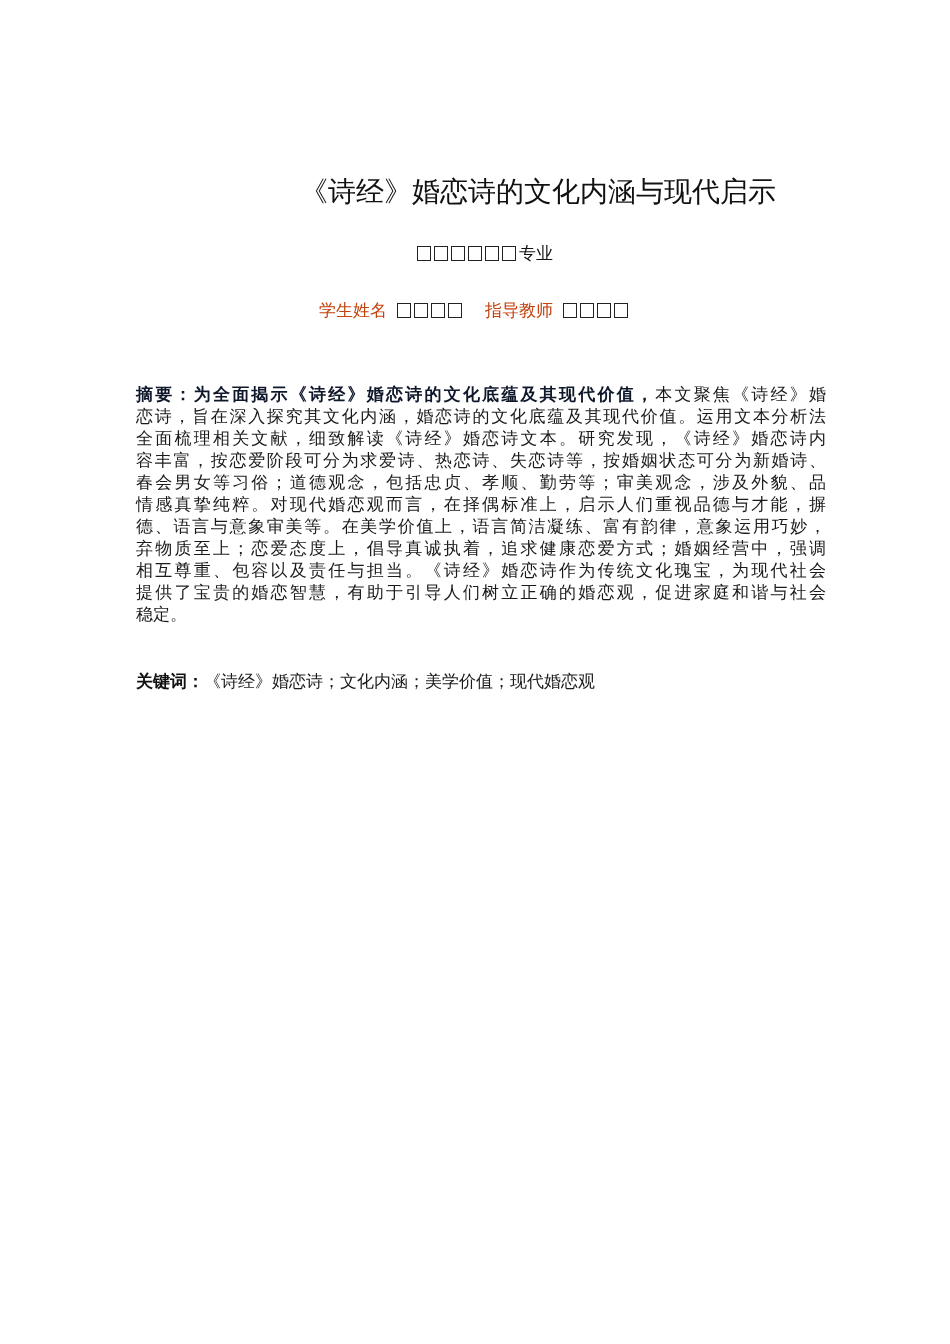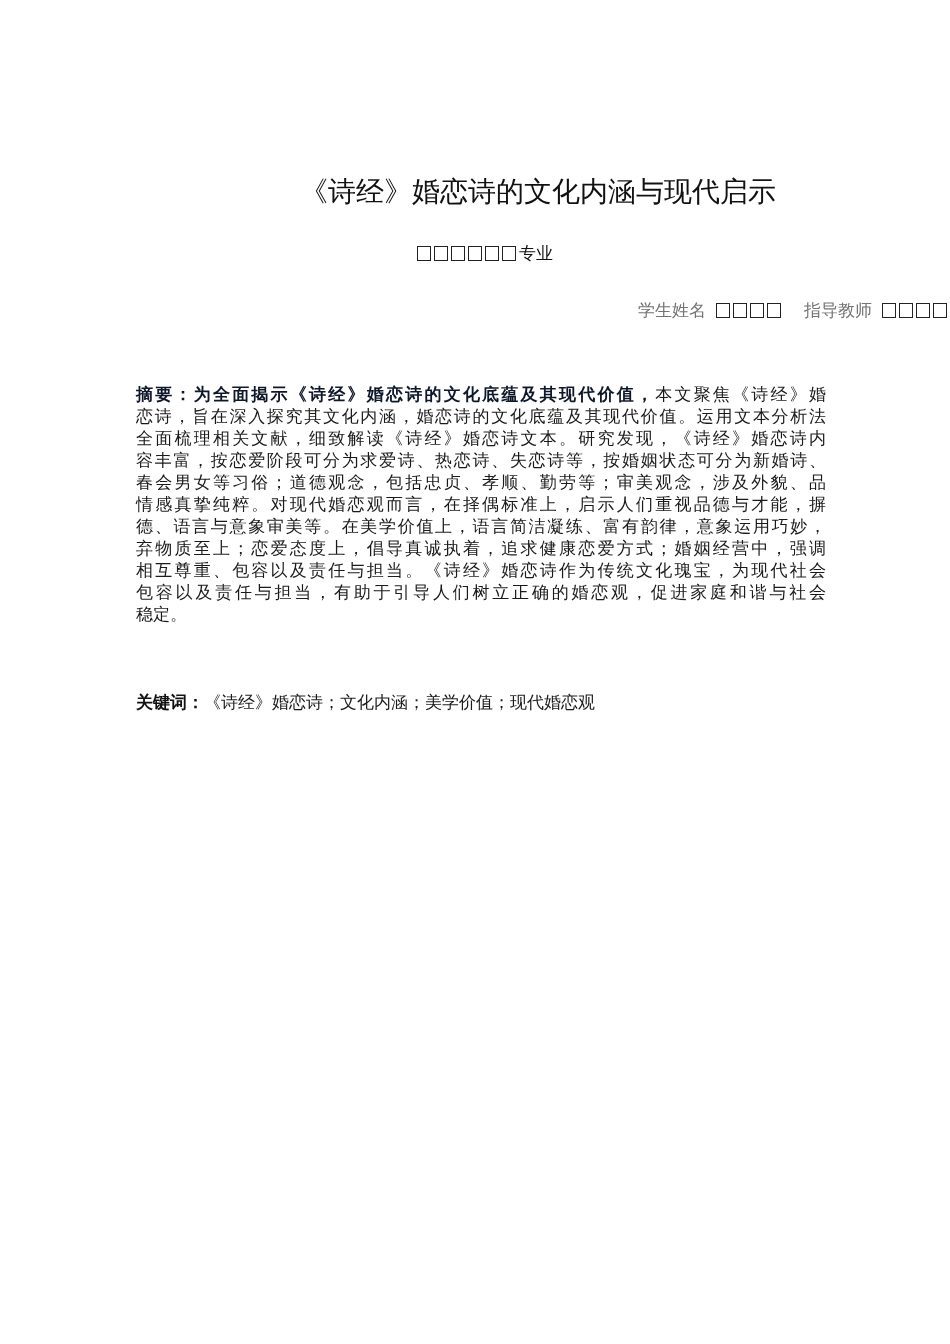--- a/index.html
+++ b/index.html
@@ -54,25 +54,25 @@
       border: 1.4px solid #222;
       margin-right: 3px;
       vertical-align: -2px;
       box-sizing: border-box;
     }
     .info-line {
       position: absolute;
       left: 0;
       width: 950px;
       top: 297px;
-      text-align: right;
+      text-align: center;
       font-size: 17px;
       line-height: 26px;
       font-family: "DejaVu Sans", "Liberation Sans", sans-serif;
-      color: #737373;
+      color: #c2410c;
     }
     .info-line .label { margin-right: 10px; }
     .info-line .gap { display: inline-block; width: 20px; }
     .abstract {
       position: absolute;
       left: 136px;
       top: 383px;
       width: 690px;
       font-size: 17px;
       line-height: 22px;
@@ -89,21 +89,21 @@
       text-align-last: left;
     }
     .abstract .bold-lead {
       font-family: Liberation Serif, serif;
       font-weight: bold;
       color: #0f172a;
     }
     .keywords {
       position: absolute;
       left: 136px;
-      top: 691px;
+      top: 670px;
       font-size: 17px;
       line-height: 22px;
       color: #1a1a1a;
       white-space: nowrap;
     }
     .keywords .kw-label {
       font-family: "DejaVu Sans", "Liberation Sans", sans-serif;
       font-weight: bold;
       color: #111;
     }
@@ -126,21 +126,21 @@
   <div class="abstract">
     <span class="line"><span class="bold-lead">摘要：</span><span class="bold-lead">为全面揭示《诗经》婚恋诗的文化底蕴及其现代价值，</span><span>本文聚焦《诗经》婚</span></span>
     <span class="line">恋诗，旨在深入探究其文化内涵，婚恋诗的文化底蕴及其现代价值。运用文本分析法</span>
     <span class="line">全面梳理相关文献，细致解读《诗经》婚恋诗文本。研究发现，《诗经》婚恋诗内</span>
     <span class="line">容丰富，按恋爱阶段可分为求爱诗、热恋诗、失恋诗等，按婚姻状态可分为新婚诗、</span>
     <span class="line">春会男女等习俗；道德观念，包括忠贞、孝顺、勤劳等；审美观念，涉及外貌、品</span>
     <span class="line">情感真挚纯粹。对现代婚恋观而言，在择偶标准上，启示人们重视品德与才能，摒</span>
     <span class="line">德、语言与意象审美等。在美学价值上，语言简洁凝练、富有韵律，意象运用巧妙，</span>
     <span class="line">弃物质至上；恋爱态度上，倡导真诚执着，追求健康恋爱方式；婚姻经营中，强调</span>
     <span class="line">相互尊重、包容以及责任与担当。《诗经》婚恋诗作为传统文化瑰宝，为现代社会</span>
-    <span class="line">包容以及责任与担当，有助于引导人们树立正确的婚恋观，促进家庭和谐与社会</span>
+    <span class="line">提供了宝贵的婚恋智慧，有助于引导人们树立正确的婚恋观，促进家庭和谐与社会</span>
     <span class="line last">稳定。</span>
   </div>
 
   <div class="keywords">
     <span class="kw-label">关键词：</span><span>《诗经》婚恋诗；文化内涵；美学价值；现代婚恋观</span>
   </div>
 
 </div>
 
 </body></html>

